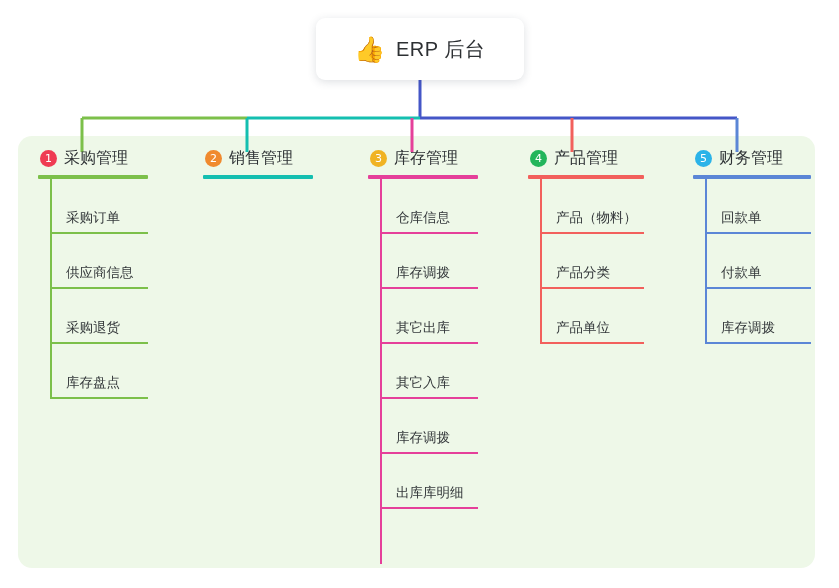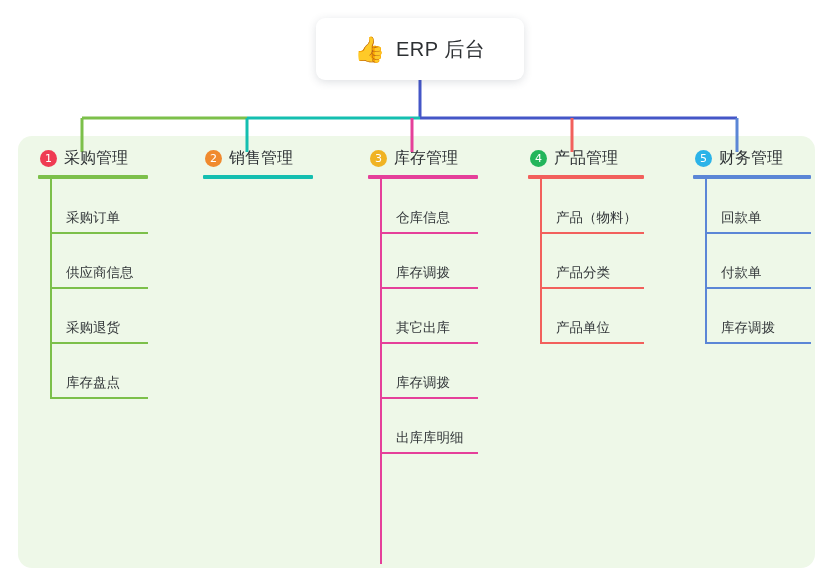--- a/index.html
+++ b/index.html
@@ -164,20 +164,24 @@
         </div>
         <div class="leaf">
           <div class="txt">库存调拨</div>
           <div class="rule" style="background: rgb(229, 64, 154);"></div>
         </div>
         <div class="leaf">
           <div class="txt">其它出库</div>
           <div class="rule" style="background: rgb(229, 64, 154);"></div>
         </div>
         <div class="leaf">
+          <div class="txt">其它入库</div>
+          <div class="rule" style="background: rgb(229, 64, 154);"></div>
+        </div>
+        <div class="leaf">
           <div class="txt">库存调拨</div>
           <div class="rule" style="background: rgb(229, 64, 154);"></div>
         </div>
         <div class="leaf">
           <div class="txt">出库库明细</div>
           <div class="rule" style="background: rgb(229, 64, 154);"></div>
         </div>
       </div>
     </div>
     <div class="column c3">

